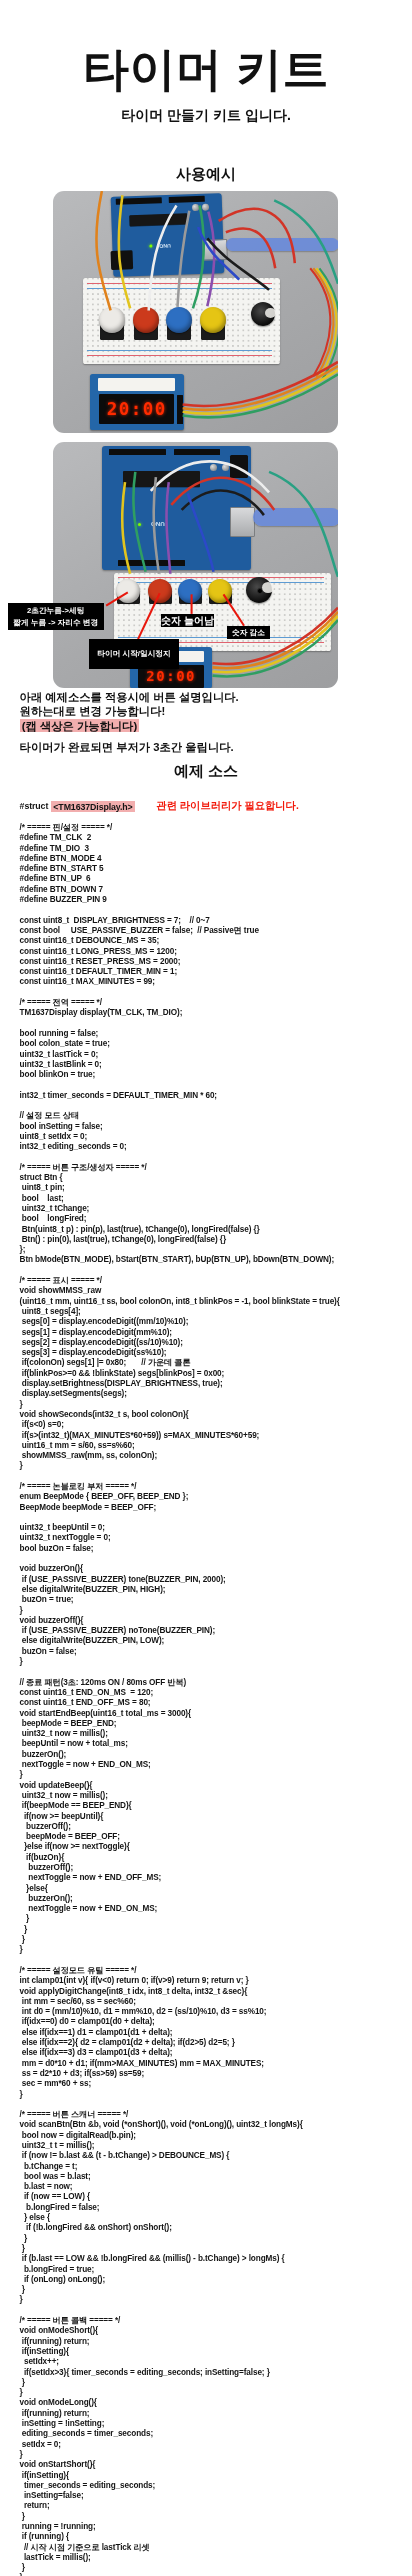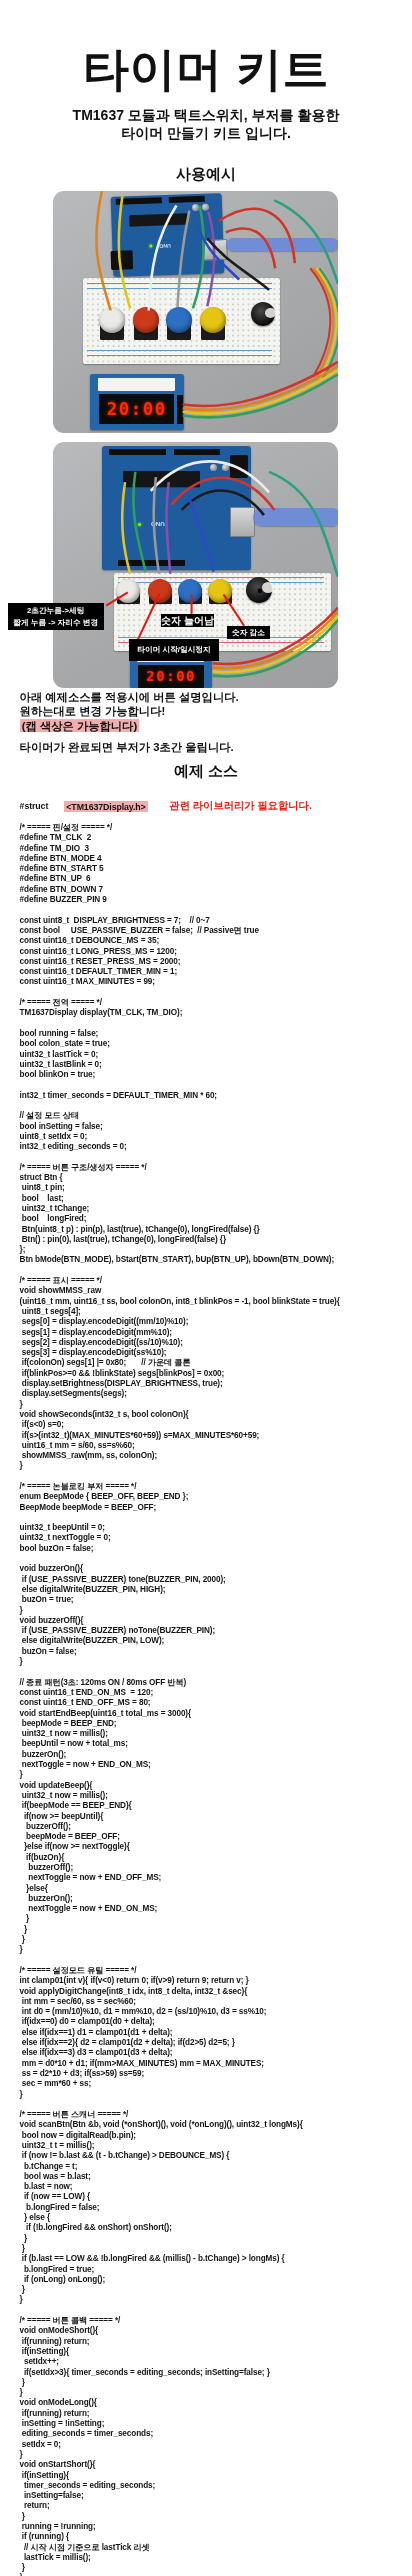--- a/index.html
+++ b/index.html
@@ -38,21 +38,20 @@
   .code{position:absolute;left:19.6px;top:823px;font-size:8.2px;line-height:10.3px;letter-spacing:-0.1px;
         color:#141414;white-space:pre;font-weight:bold;}
   .code .cl{height:10.3px;}
   svg{position:absolute;left:0;top:0;}
 </style>
 </head>
 <body>
 
 <div class="abs ctr h-title">타이머 키트</div>
 <div class="abs ctr h-sub">
-  <div>TM1637 모듈과 택트스위치, 부저를 활용한</div>
   <div>타이머 만들기 키트 입니다.</div>
 </div>
 <div class="abs ctr h-sec" style="top:165px">사용예시</div>
 
 <div class="photo" style="left:53px;top:191px;width:285px;height:242px;">
 
   <div class="ard" style="left:59px;top:4.1px;width:111px;height:80px;transform:rotate(-2deg);">
     <div class="hdrstrip" style="left:5.2px;top:2.1px;width:46px;height:5.7px;"></div>
     <div class="hdrstrip" style="left:58px;top:2.1px;width:36px;height:5.7px;"></div>
     <div class="chip" style="left:17.5px;top:18.5px;width:58px;height:11.3px;"></div>
@@ -173,38 +172,38 @@
   <svg width="412" height="246" viewBox="0 0 800 478" fill="none">
     <line x1="248" y1="292" x2="206" y2="318" stroke="#e8170c" stroke-width="4"></line>
     <line x1="310" y1="294" x2="268" y2="383" stroke="#e8170c" stroke-width="4"></line>
     <line x1="372" y1="296" x2="372" y2="334" stroke="#e8170c" stroke-width="4"></line>
     <line x1="434" y1="296" x2="474" y2="357" stroke="#e8170c" stroke-width="4"></line>
   </svg>
   <div class="annbox" style="left:7.7px;top:161px;width:96px;height:27px;font-size:7.7px;line-height:12px;">
     <div>2초간누름-&gt;세팅</div>
     <div>짧게 누름 -&gt; 자리수 변경</div>
   </div>
-  <div class="annbox" style="left:89px;top:197px;width:90px;height:22px;font-size:7.7px;margin-left:40px;">
+  <div class="annbox" style="left:89px;top:197px;width:90px;height:30px;font-size:7.7px;">
     <div>타이머 시작/일시정지</div>
   </div>
   <div class="annbox" style="left:161px;top:172px;width:53px;height:13.4px;font-size:10px;">
     <div>숫자 늘어남</div>
   </div>
   <div class="annbox" style="left:227px;top:184px;width:43px;height:13.4px;font-size:7.7px;">
     <div>숫자 감소</div>
   </div>
 </div>
 
 <div class="abs midtext" style="left:19.6px;top:690px;">
   <div>아래 예제소스를 적용시에 버튼 설명입니다.</div>
   <div>원하는대로 변경 가능합니다!</div>
   <div><span class="hl">(캡 색상은 가능합니다)</span></div>
 </div>
 <div class="abs midtext" style="left:19.6px;top:740px;">타이머가 완료되면 부저가 3초간 울립니다.</div>
 
 <div class="abs ctr h-sec" style="top:762px">예제 소스</div>
 <div class="abs" style="left:19.6px;top:799px;display:flex;align-items:baseline;">
   <span class="inc">#struct</span>
-  <span class="inc" style="margin-left:16px;"><span class="hl">&lt;TM1637Display.h&gt;</span></span>
+  <span class="inc" style="margin-left:3px;"><span class="hl">&lt;TM1637Display.h&gt;</span></span>
   <span class="rednote" style="margin-left:21.6px;">관련 라이브러리가 필요합니다.</span>
 </div>
 <div class="code"><div class="cl">/* ===== 핀/설정 ===== */</div><div class="cl">#define TM_CLK  2</div><div class="cl">#define TM_DIO  3</div><div class="cl">#define BTN_MODE 4</div><div class="cl">#define BTN_START 5</div><div class="cl">#define BTN_UP  6</div><div class="cl">#define BTN_DOWN 7</div><div class="cl">#define BUZZER_PIN 9</div><div class="cl">&nbsp;</div><div class="cl">const uint8_t  DISPLAY_BRIGHTNESS = 7;    // 0~7</div><div class="cl">const bool     USE_PASSIVE_BUZZER = false;  // Passive면 true</div><div class="cl">const uint16_t DEBOUNCE_MS = 35;</div><div class="cl">const uint16_t LONG_PRESS_MS = 1200;</div><div class="cl">const uint16_t RESET_PRESS_MS = 2000;</div><div class="cl">const uint16_t DEFAULT_TIMER_MIN = 1;</div><div class="cl">const uint16_t MAX_MINUTES = 99;</div><div class="cl">&nbsp;</div><div class="cl">/* ===== 전역 ===== */</div><div class="cl">TM1637Display display(TM_CLK, TM_DIO);</div><div class="cl">&nbsp;</div><div class="cl">bool running = false;</div><div class="cl">bool colon_state = true;</div><div class="cl">uint32_t lastTick = 0;</div><div class="cl">uint32_t lastBlink = 0;</div><div class="cl">bool blinkOn = true;</div><div class="cl">&nbsp;</div><div class="cl">int32_t timer_seconds = DEFAULT_TIMER_MIN * 60;</div><div class="cl">&nbsp;</div><div class="cl">// 설정 모드 상태</div><div class="cl">bool inSetting = false;</div><div class="cl">uint8_t setIdx = 0;</div><div class="cl">int32_t editing_seconds = 0;</div><div class="cl">&nbsp;</div><div class="cl">/* ===== 버튼 구조/생성자 ===== */</div><div class="cl">struct Btn {</div><div class="cl"> uint8_t pin;</div><div class="cl"> bool    last;</div><div class="cl"> uint32_t tChange;</div><div class="cl"> bool    longFired;</div><div class="cl"> Btn(uint8_t p) : pin(p), last(true), tChange(0), longFired(false) {}</div><div class="cl"> Btn() : pin(0), last(true), tChange(0), longFired(false) {}</div><div class="cl">};</div><div class="cl">Btn bMode(BTN_MODE), bStart(BTN_START), bUp(BTN_UP), bDown(BTN_DOWN);</div><div class="cl">&nbsp;</div><div class="cl">/* ===== 표시 ===== */</div><div class="cl">void showMMSS_raw</div><div class="cl">(uint16_t mm, uint16_t ss, bool colonOn, int8_t blinkPos = -1, bool blinkState = true){</div><div class="cl"> uint8_t segs[4];</div><div class="cl"> segs[0] = display.encodeDigit((mm/10)%10);</div><div class="cl"> segs[1] = display.encodeDigit(mm%10);</div><div class="cl"> segs[2] = display.encodeDigit((ss/10)%10);</div><div class="cl"> segs[3] = display.encodeDigit(ss%10);</div><div class="cl"> if(colonOn) segs[1] |= 0x80;       // 가운데 콜론</div><div class="cl"> if(blinkPos&gt;=0 &amp;&amp; !blinkState) segs[blinkPos] = 0x00;</div><div class="cl"> display.setBrightness(DISPLAY_BRIGHTNESS, true);</div><div class="cl"> display.setSegments(segs);</div><div class="cl">}</div><div class="cl">void showSeconds(int32_t s, bool colonOn){</div><div class="cl"> if(s&lt;0) s=0;</div><div class="cl"> if(s&gt;(int32_t)(MAX_MINUTES*60+59)) s=MAX_MINUTES*60+59;</div><div class="cl"> uint16_t mm = s/60, ss=s%60;</div><div class="cl"> showMMSS_raw(mm, ss, colonOn);</div><div class="cl">}</div><div class="cl">&nbsp;</div><div class="cl">/* ===== 논블로킹 부저 ===== */</div><div class="cl">enum BeepMode { BEEP_OFF, BEEP_END };</div><div class="cl">BeepMode beepMode = BEEP_OFF;</div><div class="cl">&nbsp;</div><div class="cl">uint32_t beepUntil = 0;</div><div class="cl">uint32_t nextToggle = 0;</div><div class="cl">bool buzOn = false;</div><div class="cl">&nbsp;</div><div class="cl">void buzzerOn(){</div><div class="cl"> if (USE_PASSIVE_BUZZER) tone(BUZZER_PIN, 2000);</div><div class="cl"> else digitalWrite(BUZZER_PIN, HIGH);</div><div class="cl"> buzOn = true;</div><div class="cl">}</div><div class="cl">void buzzerOff(){</div><div class="cl"> if (USE_PASSIVE_BUZZER) noTone(BUZZER_PIN);</div><div class="cl"> else digitalWrite(BUZZER_PIN, LOW);</div><div class="cl"> buzOn = false;</div><div class="cl">}</div><div class="cl">&nbsp;</div><div class="cl">// 종료 패턴(3초: 120ms ON / 80ms OFF 반복)</div><div class="cl">const uint16_t END_ON_MS  = 120;</div><div class="cl">const uint16_t END_OFF_MS = 80;</div><div class="cl">void startEndBeep(uint16_t total_ms = 3000){</div><div class="cl"> beepMode = BEEP_END;</div><div class="cl"> uint32_t now = millis();</div><div class="cl"> beepUntil = now + total_ms;</div><div class="cl"> buzzerOn();</div><div class="cl"> nextToggle = now + END_ON_MS;</div><div class="cl">}</div><div class="cl">void updateBeep(){</div><div class="cl"> uint32_t now = millis();</div><div class="cl"> if(beepMode == BEEP_END){</div><div class="cl">  if(now &gt;= beepUntil){</div><div class="cl">   buzzerOff();</div><div class="cl">   beepMode = BEEP_OFF;</div><div class="cl">  }else if(now &gt;= nextToggle){</div><div class="cl">   if(buzOn){</div><div class="cl">    buzzerOff();</div><div class="cl">    nextToggle = now + END_OFF_MS;</div><div class="cl">   }else{</div><div class="cl">    buzzerOn();</div><div class="cl">    nextToggle = now + END_ON_MS;</div><div class="cl">   }</div><div class="cl">  }</div><div class="cl"> }</div><div class="cl">}</div><div class="cl">&nbsp;</div><div class="cl">/* ===== 설정모드 유틸 ===== */</div><div class="cl">int clamp01(int v){ if(v&lt;0) return 0; if(v&gt;9) return 9; return v; }</div><div class="cl">void applyDigitChange(int8_t idx, int8_t delta, int32_t &amp;sec){</div><div class="cl"> int mm = sec/60, ss = sec%60;</div><div class="cl"> int d0 = (mm/10)%10, d1 = mm%10, d2 = (ss/10)%10, d3 = ss%10;</div><div class="cl"> if(idx==0) d0 = clamp01(d0 + delta);</div><div class="cl"> else if(idx==1) d1 = clamp01(d1 + delta);</div><div class="cl"> else if(idx==2){ d2 = clamp01(d2 + delta); if(d2&gt;5) d2=5; }</div><div class="cl"> else if(idx==3) d3 = clamp01(d3 + delta);</div><div class="cl"> mm = d0*10 + d1; if(mm&gt;MAX_MINUTES) mm = MAX_MINUTES;</div><div class="cl"> ss = d2*10 + d3; if(ss&gt;59) ss=59;</div><div class="cl"> sec = mm*60 + ss;</div><div class="cl">}</div><div class="cl">&nbsp;</div><div class="cl">/* ===== 버튼 스캐너 ===== */</div><div class="cl">void scanBtn(Btn &amp;b, void (*onShort)(), void (*onLong)(), uint32_t longMs){</div><div class="cl"> bool now = digitalRead(b.pin);</div><div class="cl"> uint32_t t = millis();</div><div class="cl"> if (now != b.last &amp;&amp; (t - b.tChange) &gt; DEBOUNCE_MS) {</div><div class="cl">  b.tChange = t;</div><div class="cl">  bool was = b.last;</div><div class="cl">  b.last = now;</div><div class="cl">  if (now == LOW) {</div><div class="cl">   b.longFired = false;</div><div class="cl">  } else {</div><div class="cl">   if (!b.longFired &amp;&amp; onShort) onShort();</div><div class="cl">  }</div><div class="cl"> }</div><div class="cl"> if (b.last == LOW &amp;&amp; !b.longFired &amp;&amp; (millis() - b.tChange) &gt; longMs) {</div><div class="cl">  b.longFired = true;</div><div class="cl">  if (onLong) onLong();</div><div class="cl"> }</div><div class="cl">}</div><div class="cl">&nbsp;</div><div class="cl">/* ===== 버튼 콜백 ===== */</div><div class="cl">void onModeShort(){</div><div class="cl"> if(running) return;</div><div class="cl"> if(inSetting){</div><div class="cl">  setIdx++;</div><div class="cl">  if(setIdx&gt;3){ timer_seconds = editing_seconds; inSetting=false; }</div><div class="cl"> }</div><div class="cl">}</div><div class="cl">void onModeLong(){</div><div class="cl"> if(running) return;</div><div class="cl"> inSetting = !inSetting;</div><div class="cl"> editing_seconds = timer_seconds;</div><div class="cl"> setIdx = 0;</div><div class="cl">}</div><div class="cl">void onStartShort(){</div><div class="cl"> if(inSetting){</div><div class="cl">  timer_seconds = editing_seconds;</div><div class="cl">  inSetting=false;</div><div class="cl">  return;</div><div class="cl"> }</div><div class="cl"> running = !running;</div><div class="cl"> if (running) {</div><div class="cl">  // 시작 시점 기준으로 lastTick 리셋</div><div class="cl">  lastTick = millis();</div><div class="cl"> }</div><div class="cl">}</div></div>
 
 
 </body></html>

